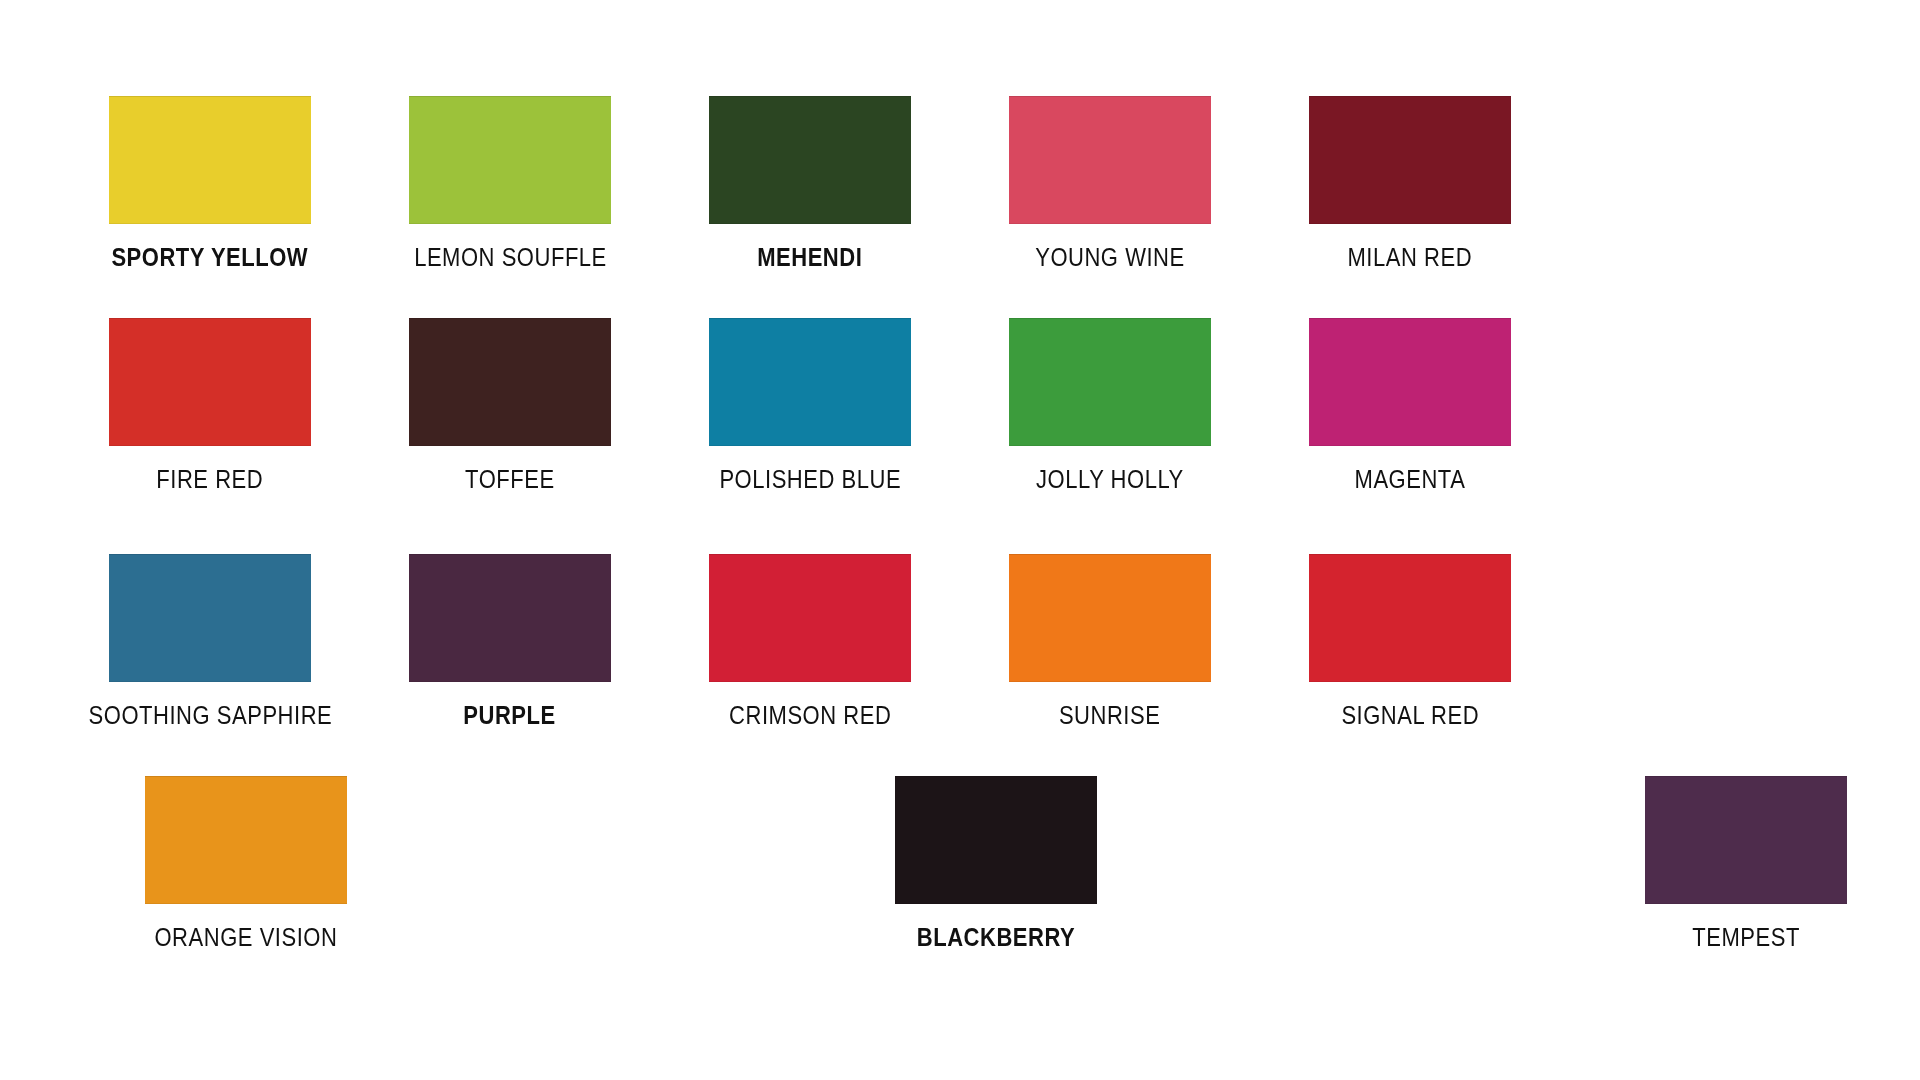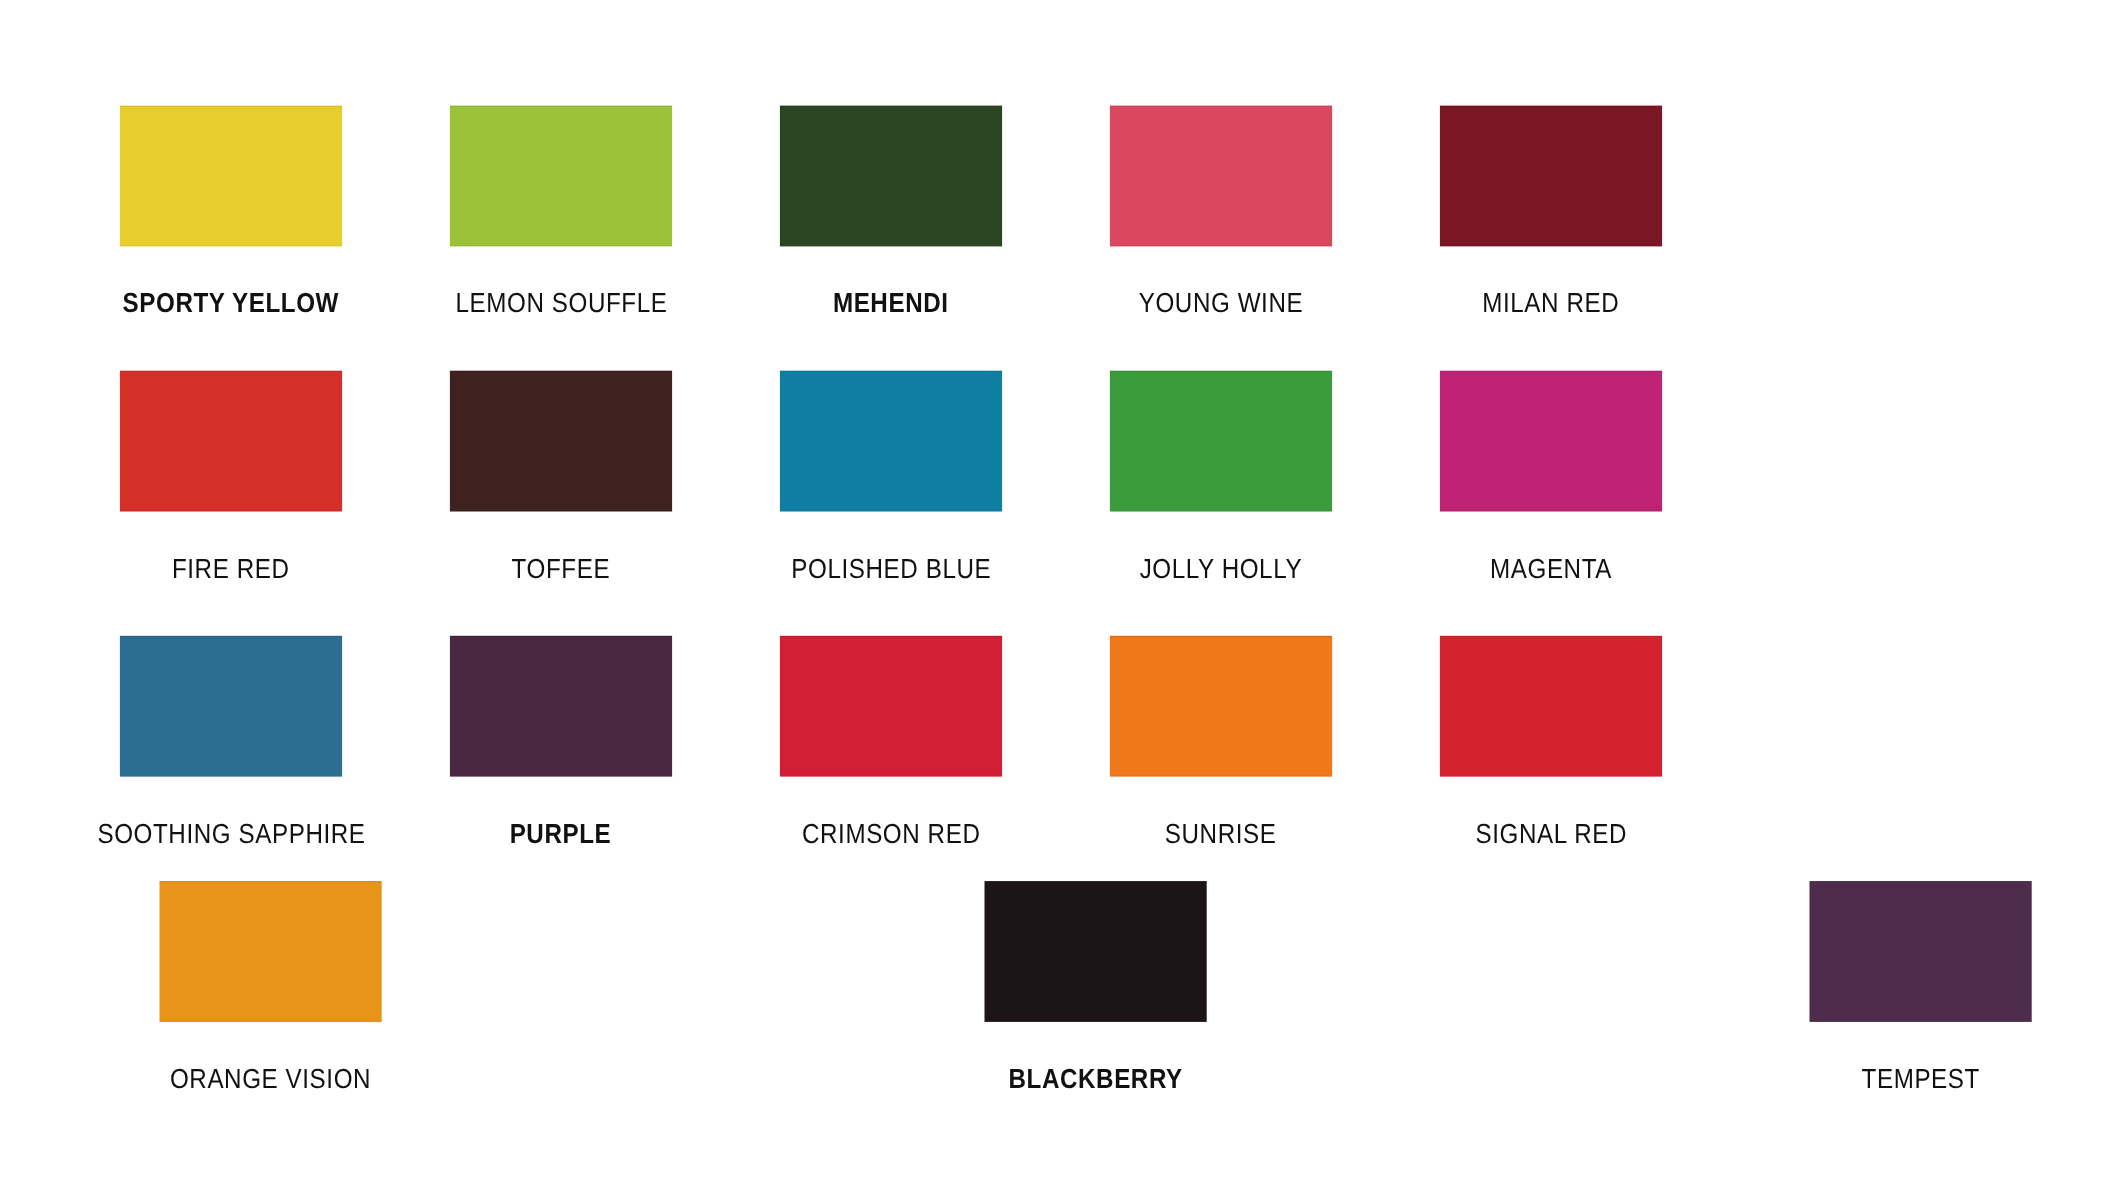--- a/index.html
+++ b/index.html
@@ -39,21 +39,20 @@
     justify-content: space-between;
     padding-left: 36px;
   }
 
   .swatch-cell {
     width: 300px;
     display: flex;
     flex-direction: column;
     align-items: center;
     box-sizing: border-box;
-    gap: 19px;
   }
 
   .swatch-chip {
     width: 202px;
     height: 128px;
     display: block;
     position: relative;
   }
 
   
@@ -80,22 +79,22 @@
   }
 
   .swatch-label.weight-bold {
     font-weight: 700;
   }
   .swatch-label.weight-regular {
     font-weight: 400;
   }
 
   .row-gap-1 { margin-bottom: 46px; }
-  .row-gap-2 { margin-bottom: 46px; }
-  .row-gap-3 { margin-bottom: 28px; }
+  .row-gap-2 { margin-bottom: 60px; }
+  .row-gap-3 { margin-bottom: 46px; }
 </style>
 </head>
 <body>
 
 <div id="palette-sheet">
 
   <div class="swatch-row row-gap-1">
       <div class="swatch-cell">
         <div class="swatch-chip" style="background: rgb(232, 206, 44);"></div>
         <div class="swatch-label weight-bold">SPORTY YELLOW</div>

